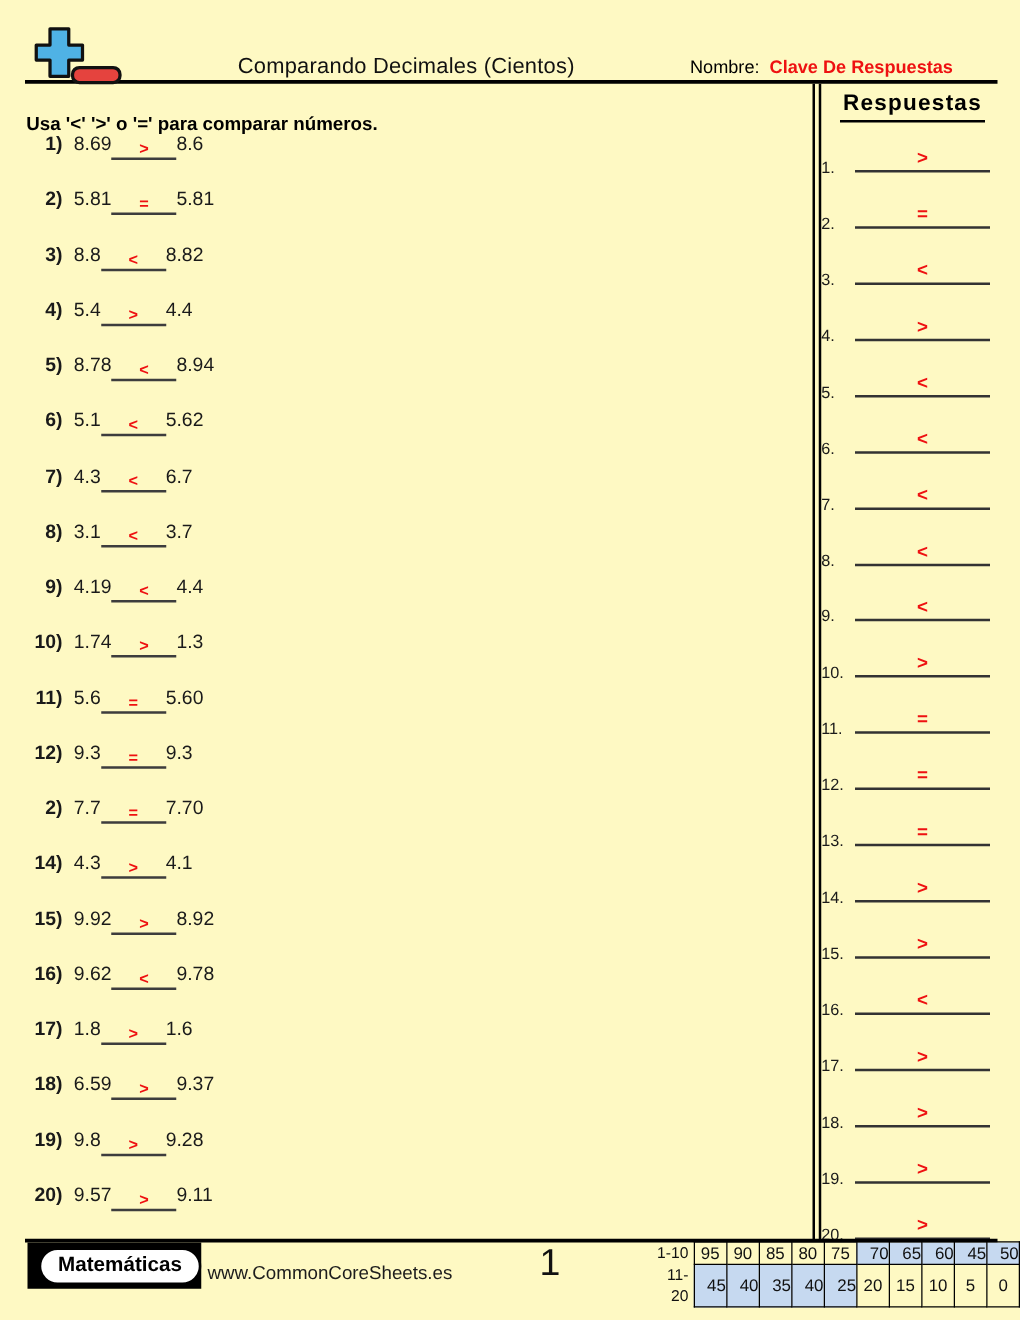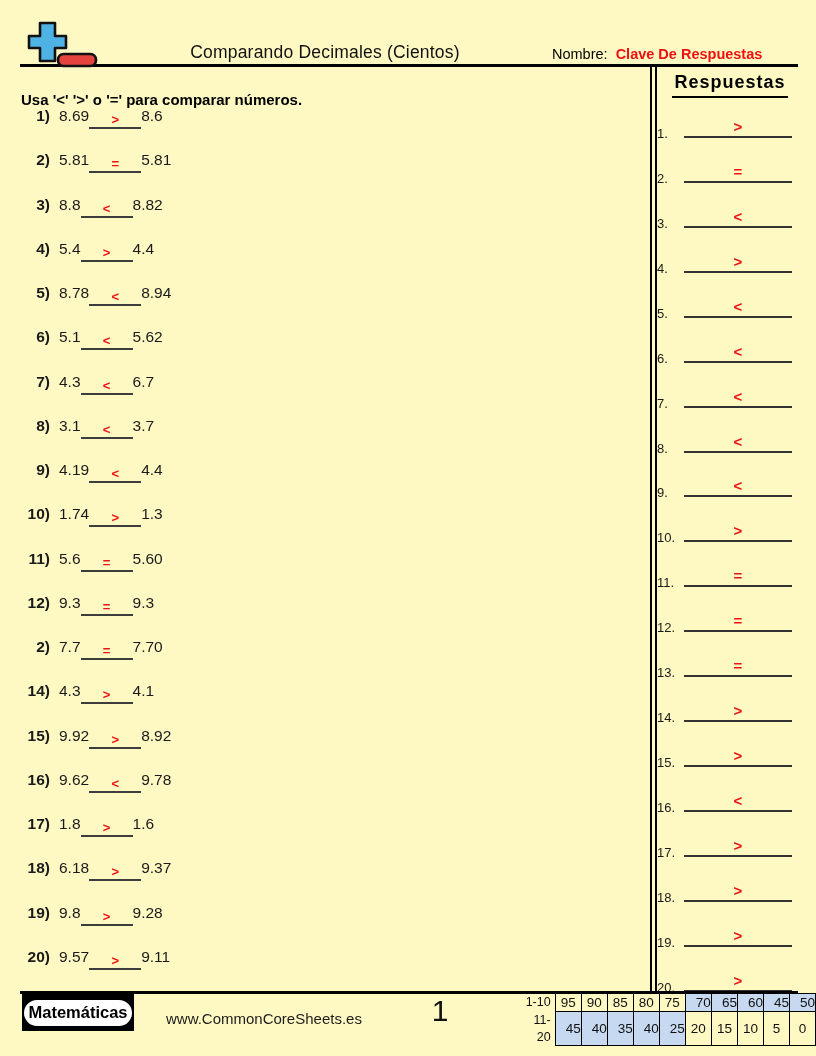--- a/index.html
+++ b/index.html
@@ -35,22 +35,22 @@
   .answers-title { display:inline-block; font-size:18px; font-weight:bold; letter-spacing:1px;
                    border-bottom:2.5px solid #000; padding:0 2px 3px 2px; color:#000; }
   .answers-list { position:absolute; left:657px; top:93px; width:137px; }
   .answer-row { height:44.95px; display:flex; align-items:flex-end; }
   .a-num { width:27px; font-size:13px; color:#1a1a1a; margin-bottom:-3px; flex:none; }
   .a-line { flex:1; border-bottom:2px solid #333; text-align:center; margin-right:2px; }
   .a-sym { font-size:15px; font-weight:bold; line-height:15px; display:inline-block; padding-bottom:2px; }
 
   
   .footer-line { position:absolute; left:20px; top:991px; width:778px; height:2.5px; background:#000; }
-  .brand-block { position:absolute; left:22px; top:994px; width:112px; height:37px; background:#000;
-                 display:flex; align-items:center; justify-content:center; }
+  .brand-block { position:absolute; left:22px; top:994px; width:139px; height:37px; background:#000;
+                 display:flex; align-items:center; justify-content:flex-end; }
   .brand-pill { background:#fff; border:2.5px solid #000; border-radius:15px; width:130px; height:30px;
                 display:flex; align-items:center; justify-content:center;
                 font-size:16.5px; font-weight:bold; color:#000; }
   .website { position:absolute; left:166px; top:1010px; font-size:15px; color:#1c1c1c; }
   .page-num { position:absolute; left:400px; top:994px; width:80px; text-align:center;
               font-size:30px; color:#111; }
   .score-table { position:absolute; left:525px; top:993px; border-collapse:collapse; }
   .score-table td { border:1.5px solid #000; width:23px; height:17.5px; text-align:center;
                     font-size:13.5px; color:#111; padding:0; line-height:17px; }
   .score-table td.lbl { border:none; width:38px; text-align:right; padding-right:4px; font-size:12.5px; }
@@ -189,21 +189,21 @@
 
   <div class="problem-row">
     <span class="p-num">17)</span>
     <span class="p-left">1.8</span>
     <span class="p-slot"><span class="p-sym red">&gt;</span></span>
     <span class="p-right">1.6</span>
   </div>
 
   <div class="problem-row">
     <span class="p-num">18)</span>
-    <span class="p-left">6.18</span>
+    <span class="p-left">6.59</span>
     <span class="p-slot"><span class="p-sym red">&gt;</span></span>
     <span class="p-right">9.37</span>
   </div>
 
   <div class="problem-row">
     <span class="p-num">19)</span>
     <span class="p-left">9.8</span>
     <span class="p-slot"><span class="p-sym red">&gt;</span></span>
     <span class="p-right">9.28</span>
   </div>

